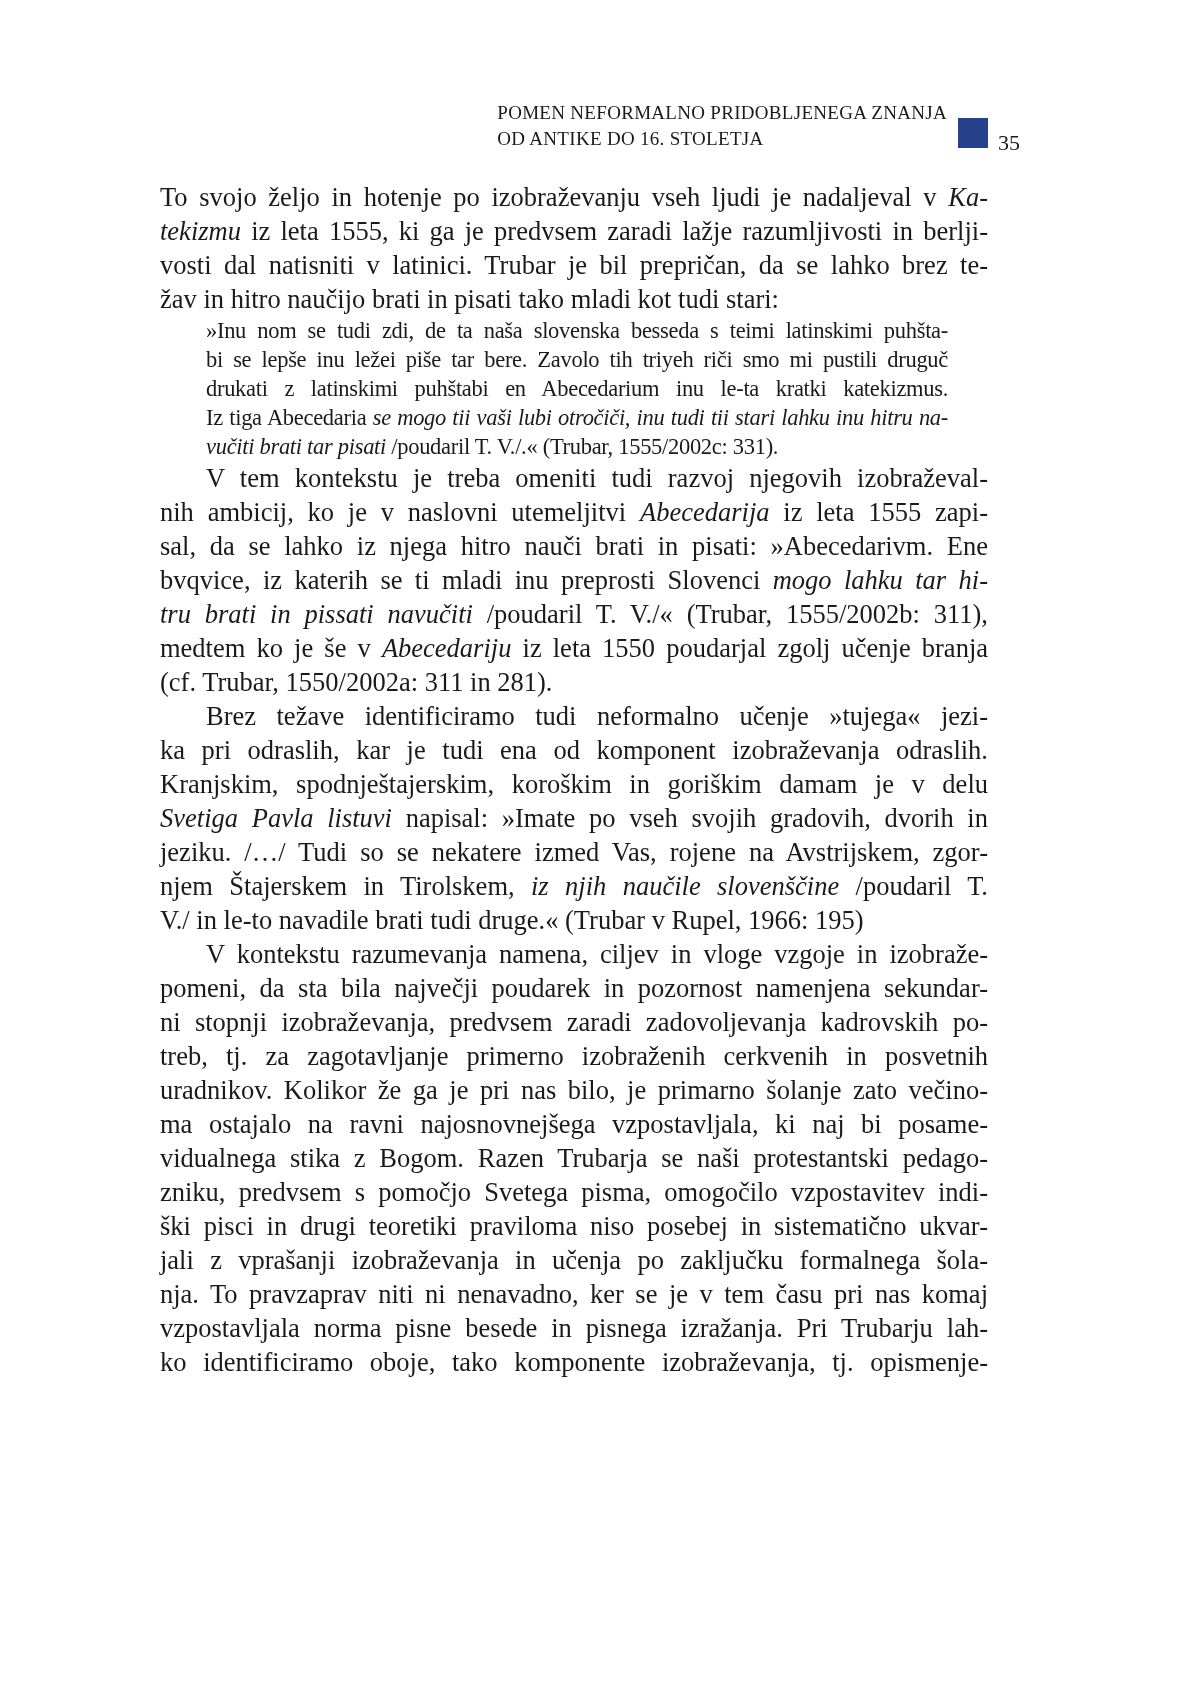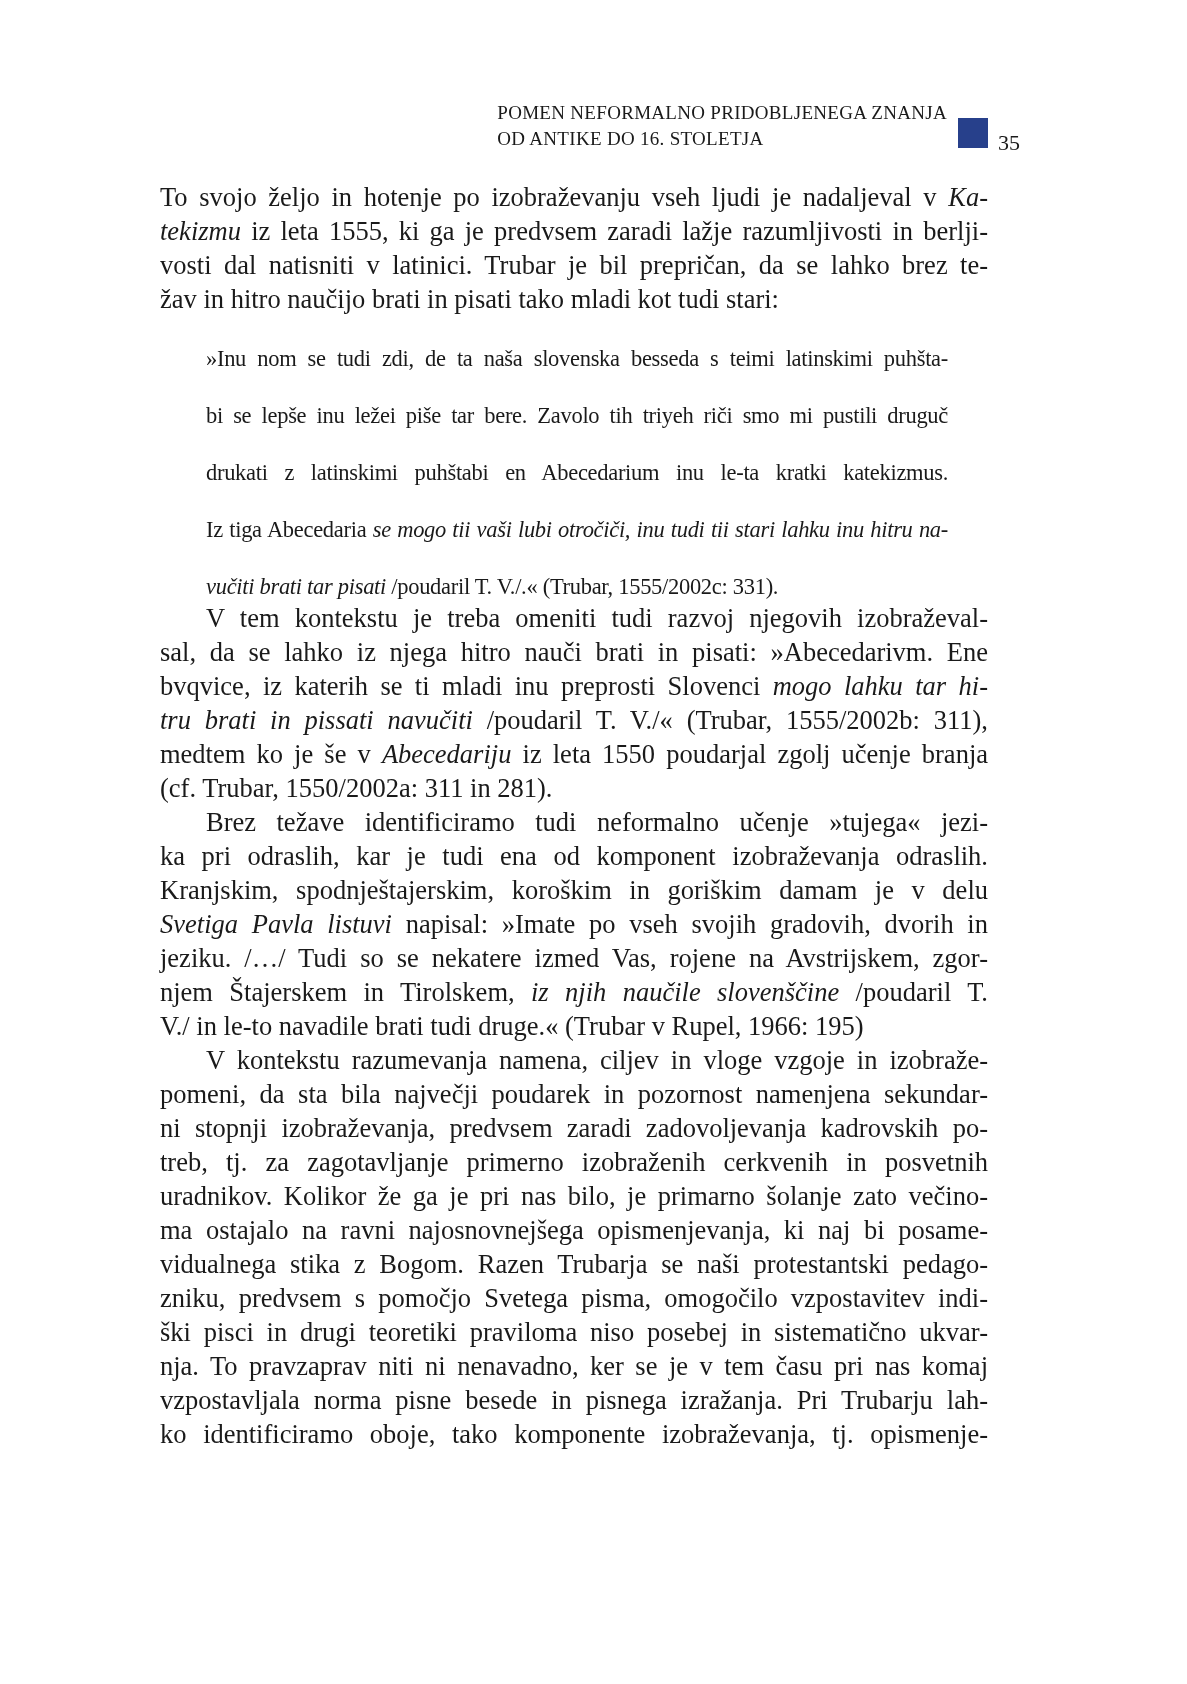--- a/index.html
+++ b/index.html
@@ -6,21 +6,21 @@
   body { width: 1187px; height: 1684px; position: relative; overflow: hidden;
          font-family: "Liberation Serif", "DejaVu Serif", serif; color: #1a1a1a; }
   .header { position: absolute; top: 100px; right: 240px; 
             font-size: 19px; letter-spacing: 0.3px; line-height: 26px; }
   .header-mark { position: absolute; top: 118px; left: 958px; width: 30px; height: 30px; background: #27408b; }
   .page-num { position: absolute; top: 130px; left: 998px; font-size: 22px; font-weight: normal; }
   .body { position: absolute; top: 180px; left: 160px; width: 828px; font-size: 26.5px; line-height: 34px; }
   .line { display: block; white-space: nowrap; text-align: justify; text-align-last: justify; }
   .line.last { text-align-last: left; }
   .q { display: block; white-space: nowrap; padding-left: 46px; width: 742px; font-size: 22.5px; line-height: 29px;
-       text-align: justify; text-align-last: justify; letter-spacing: -0.3px; margin-top: 28px; }
+       text-align: justify; text-align-last: justify; letter-spacing: -0.3px; }
   .q.last { text-align-last: left; }
   .indent { padding-left: 46px; }
   i { font-style: italic; }
 </style>
 </head>
 <body>
 
 <div class="header">
   <div>POMEN NEFORMALNO PRIDOBLJENEGA ZNANJA</div>
   <div>OD ANTIKE DO 16. STOLETJA</div>
@@ -32,37 +32,39 @@
     <span class="line"><span>To svojo željo in hotenje po izobraževanju vseh ljudi je nadaljeval v </span><i>Ka-</i></span>
     <span class="line"><i>tekizmu</i><span> iz leta 1555, ki ga je predvsem zaradi lažje razumljivosti in berlji-</span></span>
     <span class="line"><span>vosti dal natisniti v latinici. Trubar je bil prepričan, da se lahko brez te-</span></span>
     <span class="line last"><span>žav in hitro naučijo brati in pisati tako mladi kot tudi stari:</span></span>
     <span class="q"><span>»Inu nom se tudi zdi, de ta naša slovenska besseda s teimi latinskimi puhšta-</span></span>
     <span class="q"><span>bi se lepše inu ležei piše tar bere. Zavolo tih triyeh riči smo mi pustili druguč</span></span>
     <span class="q"><span>drukati z latinskimi puhštabi en Abecedarium inu le-ta kratki katekizmus.</span></span>
     <span class="q"><span>Iz tiga Abecedaria </span><i>se mogo tii vaši lubi otročiči, inu tudi tii stari lahku inu hitru na-</i></span>
     <span class="q last"><i>vučiti brati tar pisati</i><span> /poudaril T. V./.« (Trubar, 1555/2002c: 331).</span></span>
     <span class="line indent"><span>V tem kontekstu je treba omeniti tudi razvoj njegovih izobraževal-</span></span>
+    <span class="line"><span>nih ambicij, ko je v naslovni utemeljitvi </span><i>Abecedarija</i><span> iz leta 1555 zapi-</span></span>
     <span class="line"><span>sal, da se lahko iz njega hitro nauči brati in pisati: »Abecedarivm. Ene</span></span>
     <span class="line"><span>bvqvice, iz katerih se ti mladi inu preprosti Slovenci </span><i>mogo lahku tar hi-</i></span>
     <span class="line"><i>tru brati in pissati navučiti</i><span> /poudaril T. V./« (Trubar, 1555/2002b: 311),</span></span>
     <span class="line"><span>medtem ko je še v </span><i>Abecedariju</i><span> iz leta 1550 poudarjal zgolj učenje branja</span></span>
     <span class="line last"><span>(cf. Trubar, 1550/2002a: 311 in 281).</span></span>
     <span class="line indent"><span>Brez težave identificiramo tudi neformalno učenje »tujega« jezi-</span></span>
     <span class="line"><span>ka pri odraslih, kar je tudi ena od komponent izobraževanja odraslih.</span></span>
     <span class="line"><span>Kranjskim, spodnještajerskim, koroškim in goriškim damam je v delu</span></span>
     <span class="line"><i>Svetiga Pavla listuvi</i><span> napisal: »Imate po vseh svojih gradovih, dvorih in</span></span>
     <span class="line"><span>jeziku. /…/ Tudi so se nekatere izmed Vas, rojene na Avstrijskem, zgor-</span></span>
     <span class="line"><span>njem Štajerskem in Tirolskem, </span><i>iz njih naučile slovenščine</i><span> /poudaril T.</span></span>
     <span class="line last"><span>V./ in le-to navadile brati tudi druge.« (Trubar v Rupel, 1966: 195)</span></span>
     <span class="line indent"><span>V kontekstu razumevanja namena, ciljev in vloge vzgoje in izobraže-</span></span>
     <span class="line"><span>pomeni, da sta bila največji poudarek in pozornost namenjena sekundar-</span></span>
     <span class="line"><span>ni stopnji izobraževanja, predvsem zaradi zadovoljevanja kadrovskih po-</span></span>
     <span class="line"><span>treb, tj. za zagotavljanje primerno izobraženih cerkvenih in posvetnih</span></span>
     <span class="line"><span>uradnikov. Kolikor že ga je pri nas bilo, je primarno šolanje zato večino-</span></span>
-    <span class="line"><span>ma ostajalo na ravni najosnovnejšega opismenjevanja, ki naj bi posame-</span></span>
+    <span class="line"><span>ma ostajalo na ravni najosnovnejšega vzpostavljala, ki naj bi posame-</span></span>
     <span class="line"><span>vidualnega stika z Bogom. Razen Trubarja se naši protestantski pedago-</span></span>
     <span class="line"><span>zniku, predvsem s pomočjo Svetega pisma, omogočilo vzpostavitev indi-</span></span>
     <span class="line"><span>ški pisci in drugi teoretiki praviloma niso posebej in sistematično ukvar-</span></span>
+    <span class="line"><span>jali z vprašanji izobraževanja in učenja po zaključku formalnega šola-</span></span>
     <span class="line"><span>nja. To pravzaprav niti ni nenavadno, ker se je v tem času pri nas komaj</span></span>
     <span class="line"><span>vzpostavljala norma pisne besede in pisnega izražanja. Pri Trubarju lah-</span></span>
     <span class="line"><span>ko identificiramo oboje, tako komponente izobraževanja, tj. opismenje-</span></span>
   </div>
 
 </body></html>

